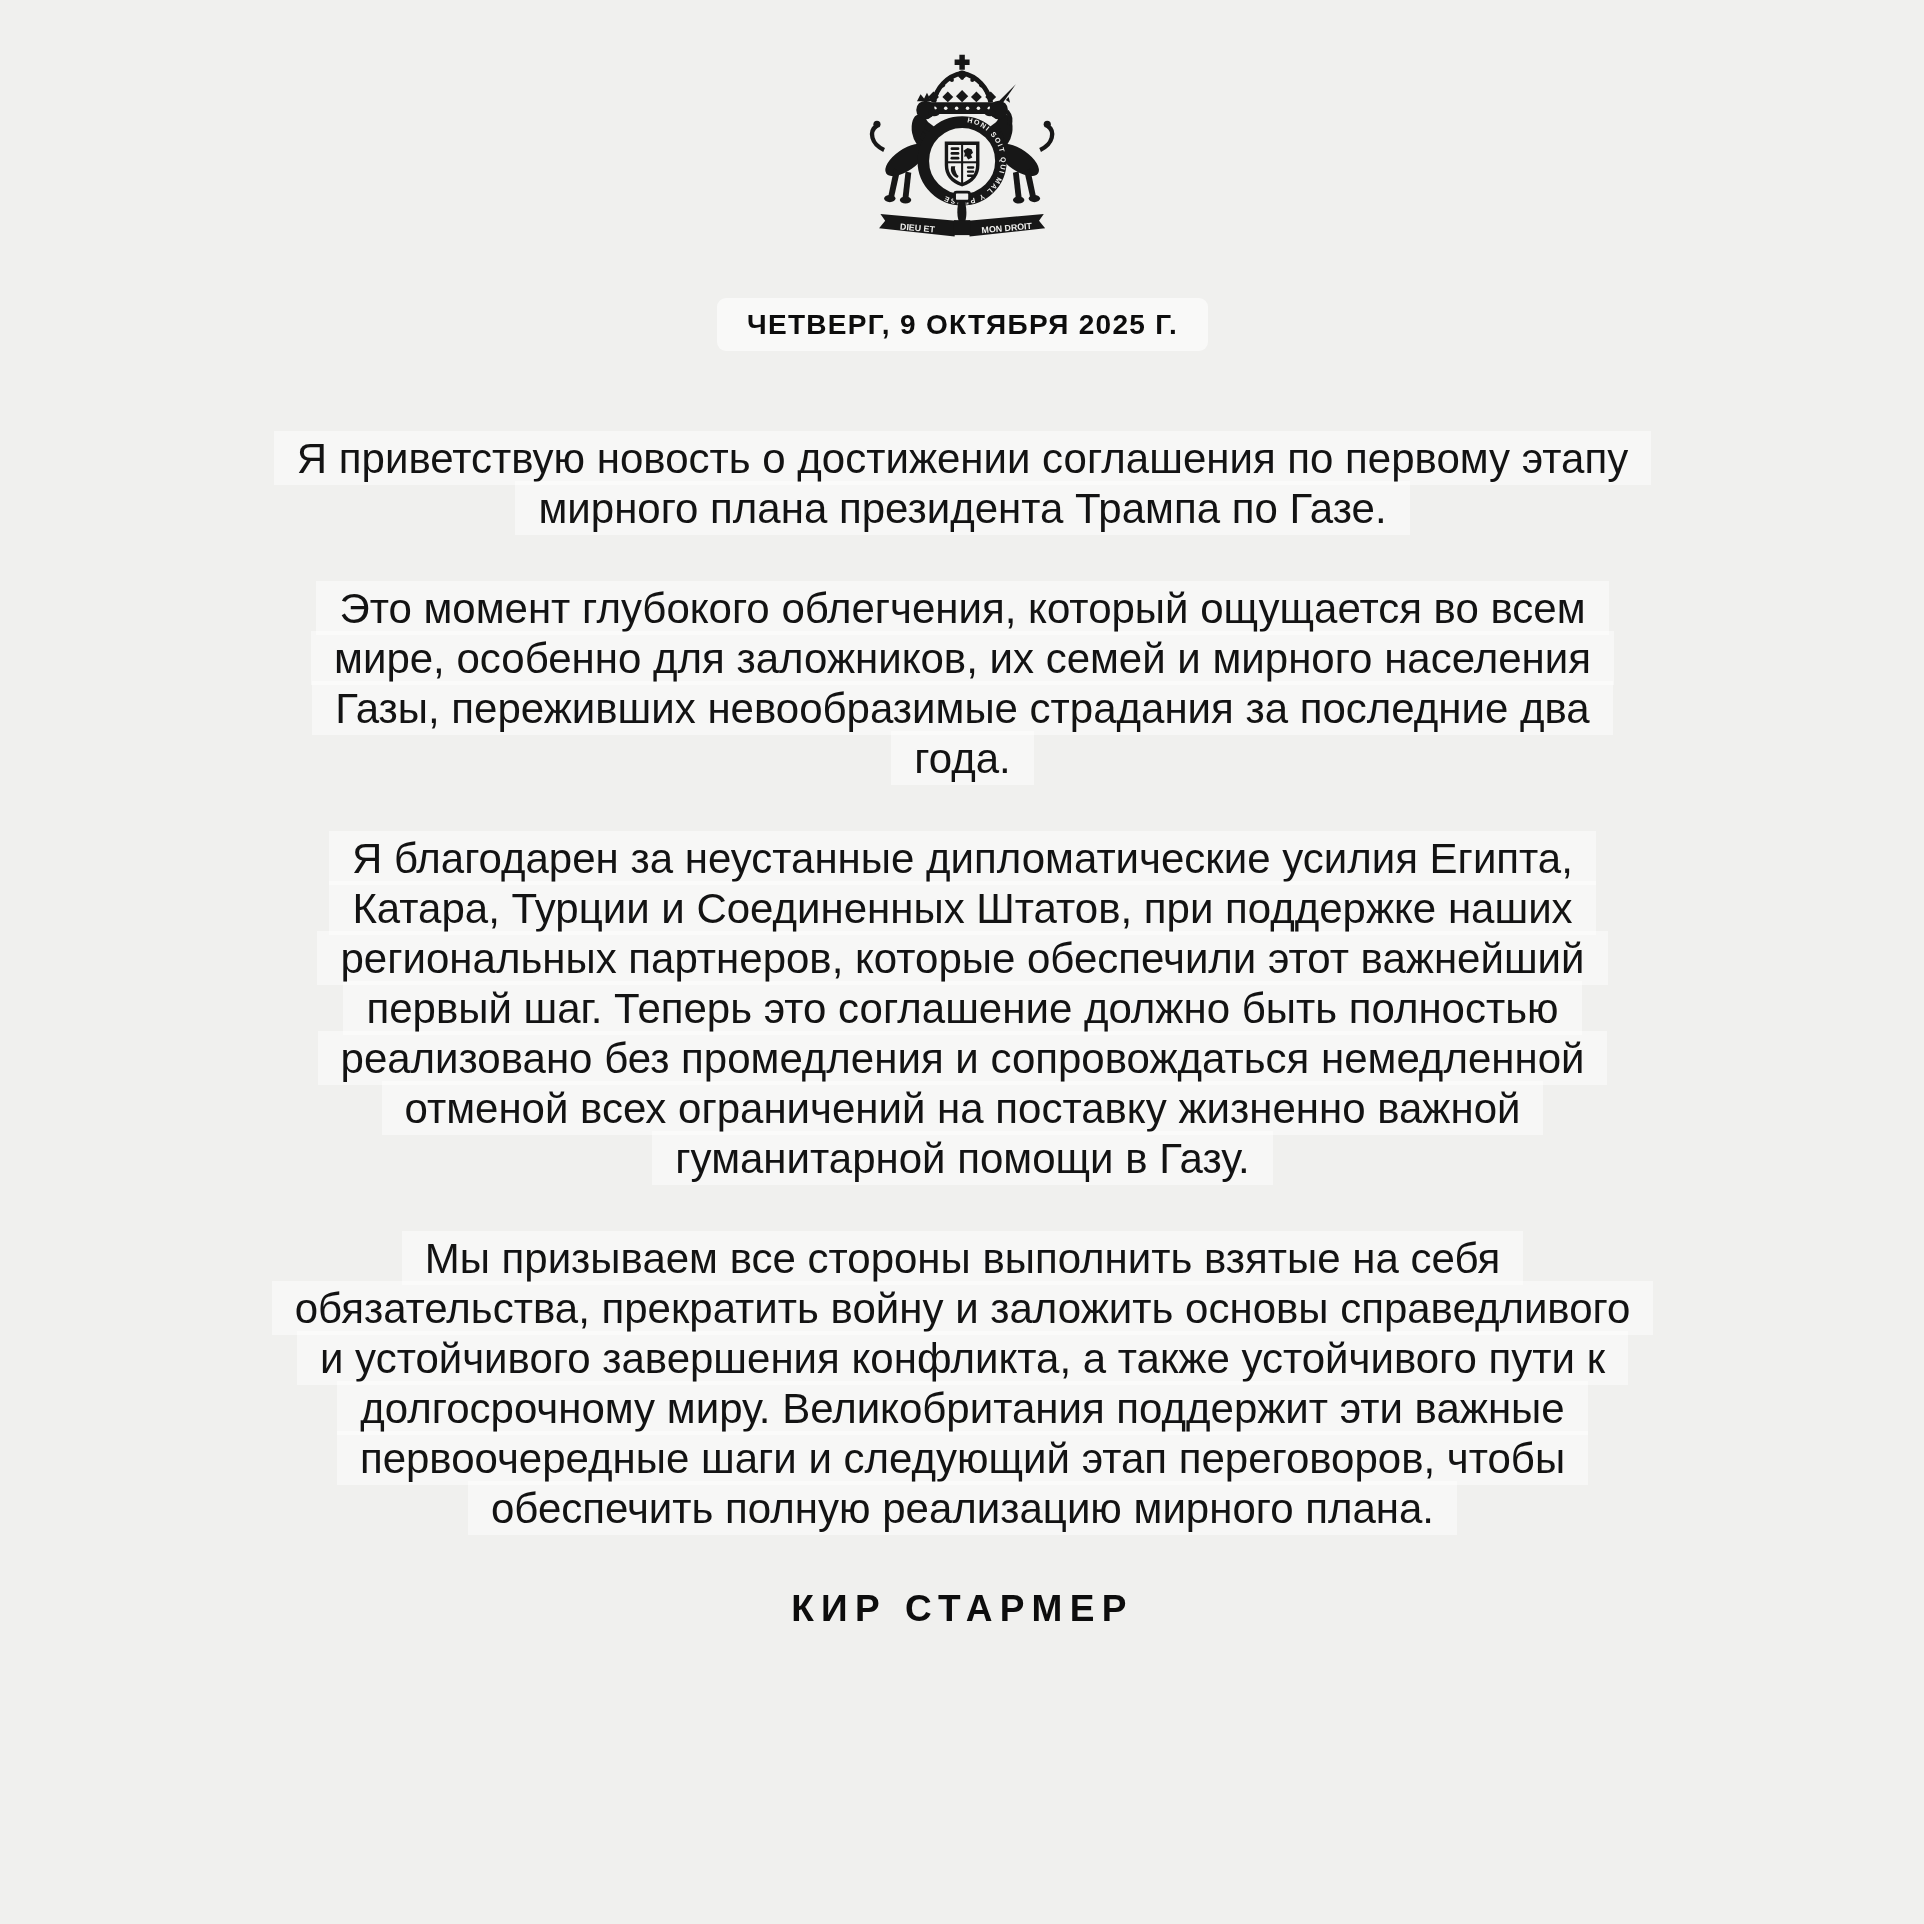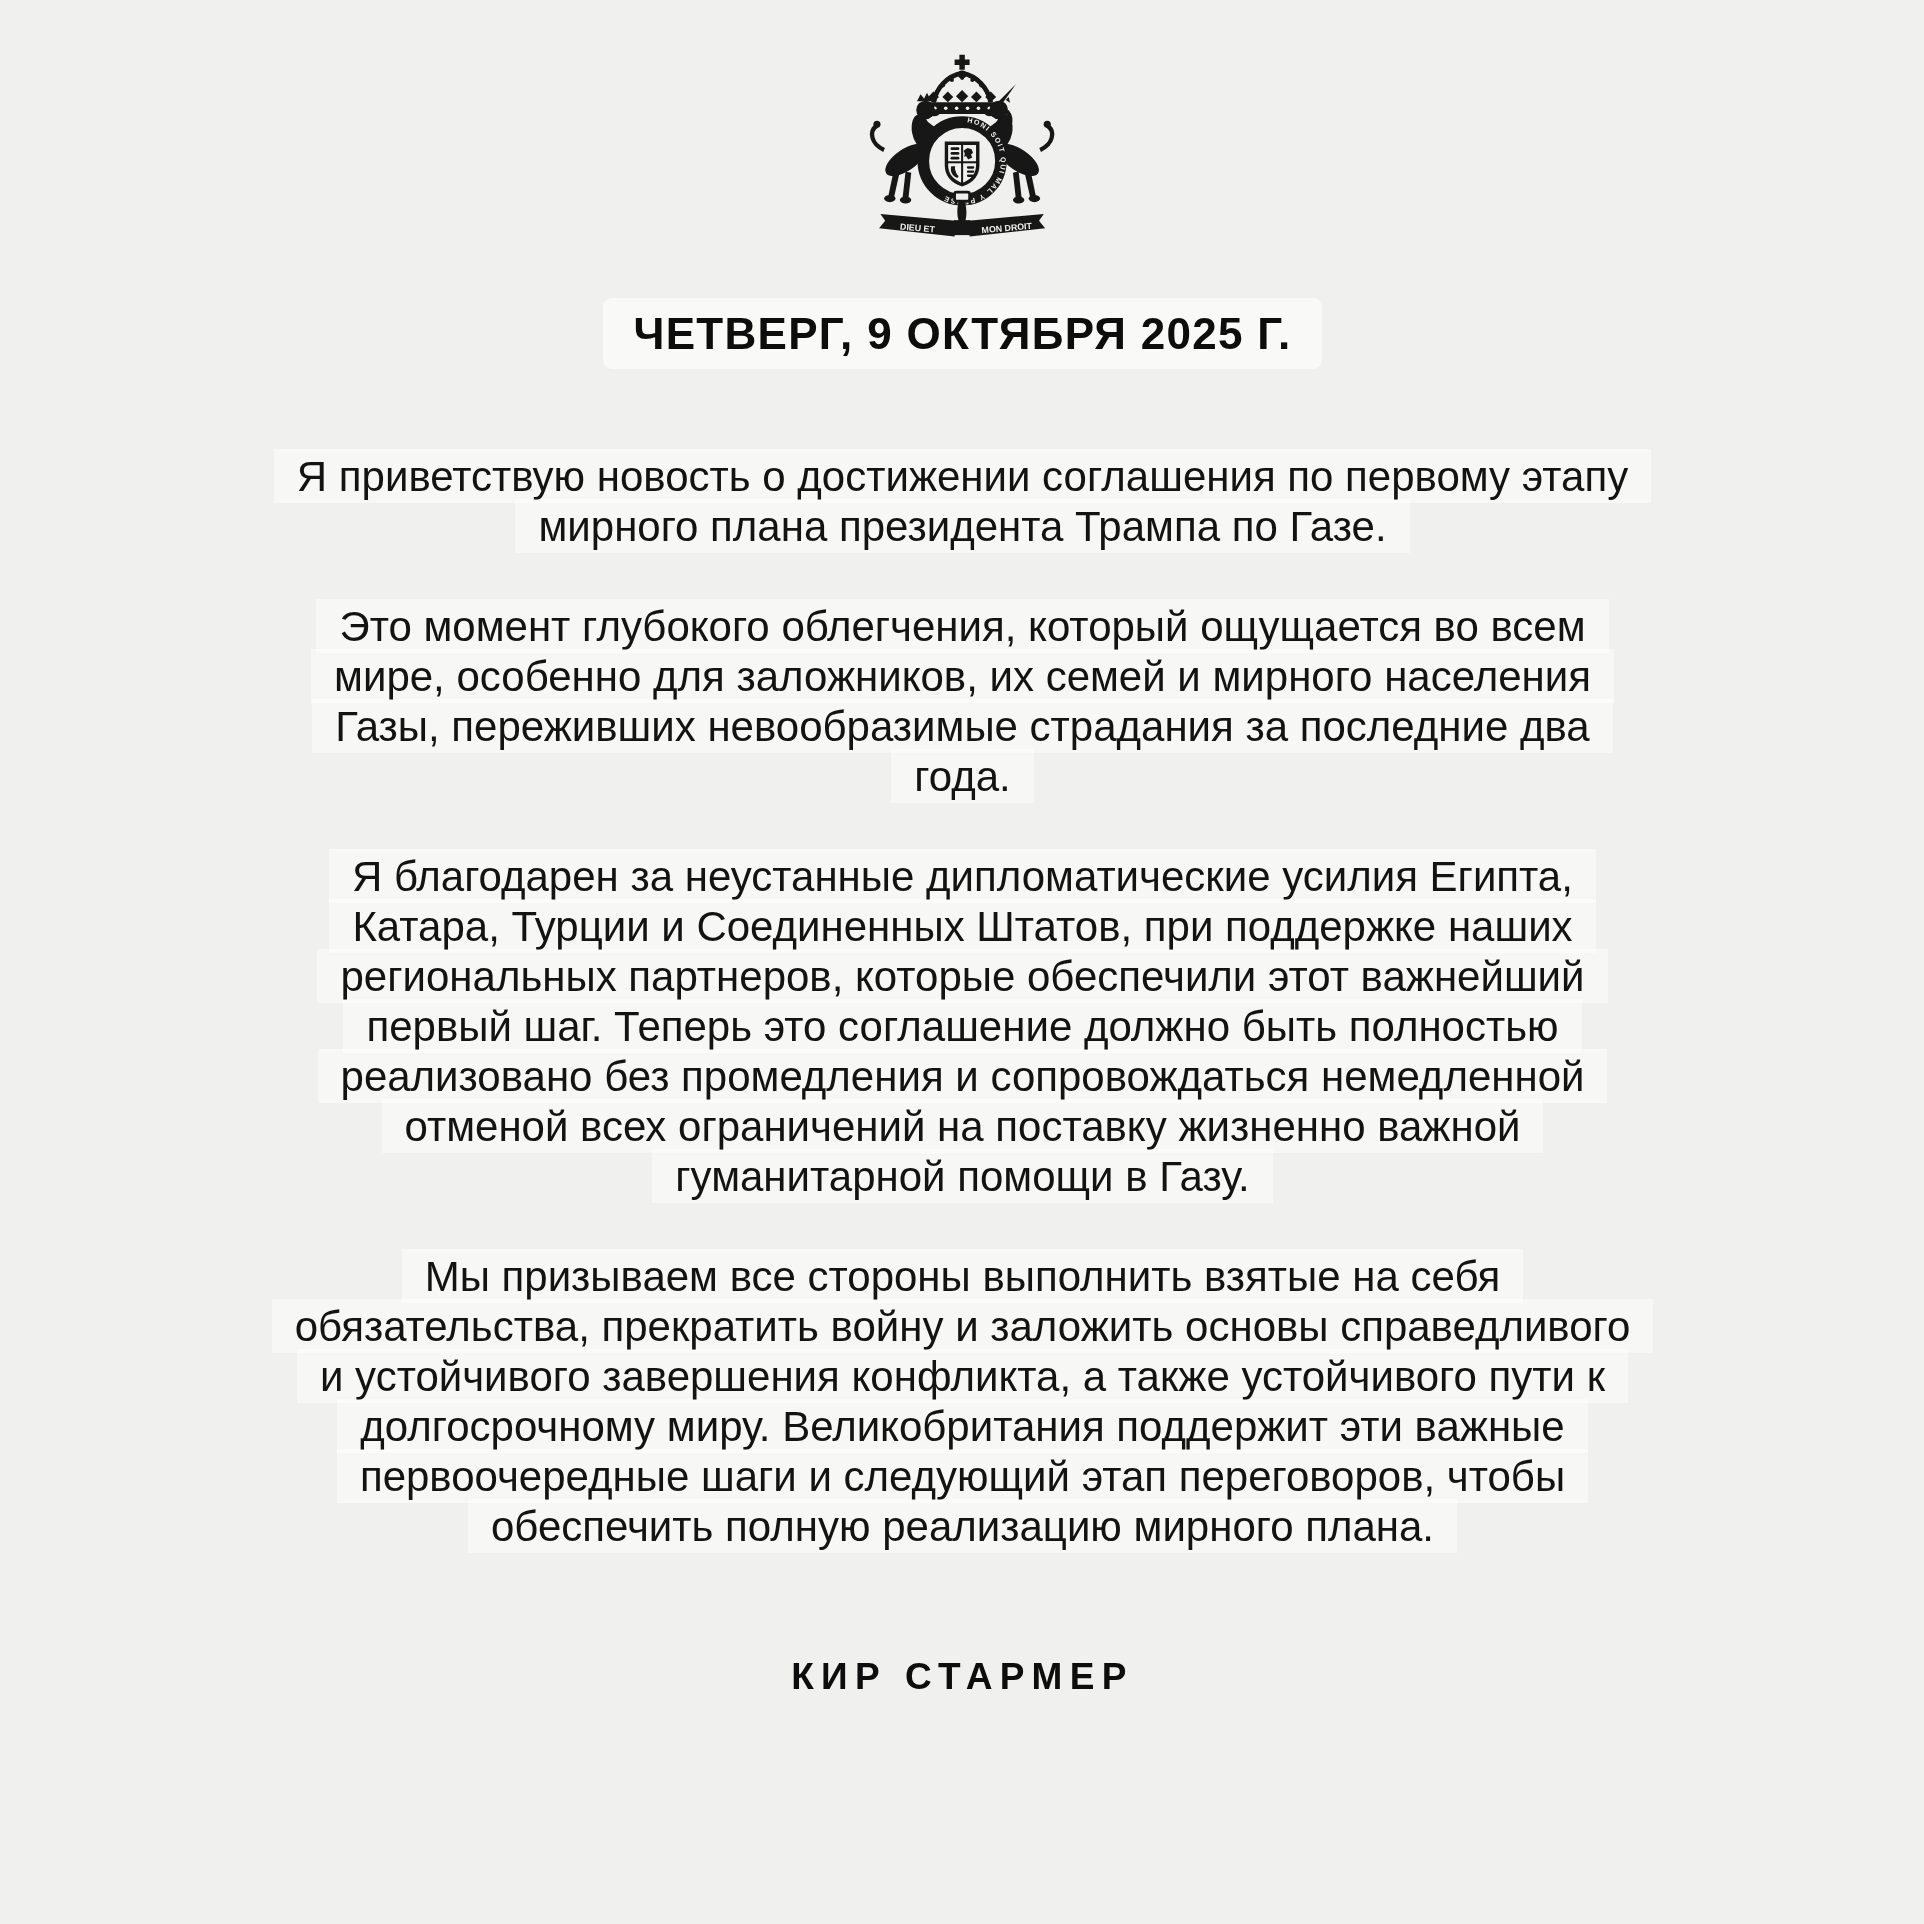--- a/index.html
+++ b/index.html
@@ -23,21 +23,21 @@
     text-align: center;
     margin-top: 52px;
     margin-bottom: 82px;
   }
   .date-box {
     display: inline-block;
     background: rgba(255,255,255,0.6);
     border-radius: 9px;
     padding: 10.7px 30px;
     font-weight: bold;
-    font-size: 44px;
+    font-size: 28px;
     letter-spacing: 1.3px;
     color: #0d0d0d;
     white-space: nowrap;
   }
   .statement {
     padding: 0 36px;
     text-align: center;
     font-size: 42px;
     line-height: 50px;
     font-weight: normal;
@@ -47,21 +47,21 @@
     margin: 50px 0;
   }
   .statement p.para span.hl {
     background: rgba(255,255,255,0.45);
     padding: 3.6px 23px;
     -webkit-box-decoration-break: clone;
     box-decoration-break: clone;
     white-space: pre-line;
   }
   .signature {
-    margin-top: 105px;
+    margin-top: 55px;
     text-align: center;
     font-weight: bold;
     color: #0d0d0d;
   }
   .sig-name {
     font-size: 37px;
     letter-spacing: 0.2em;
     margin: 0;
   }
   .sig-title {

